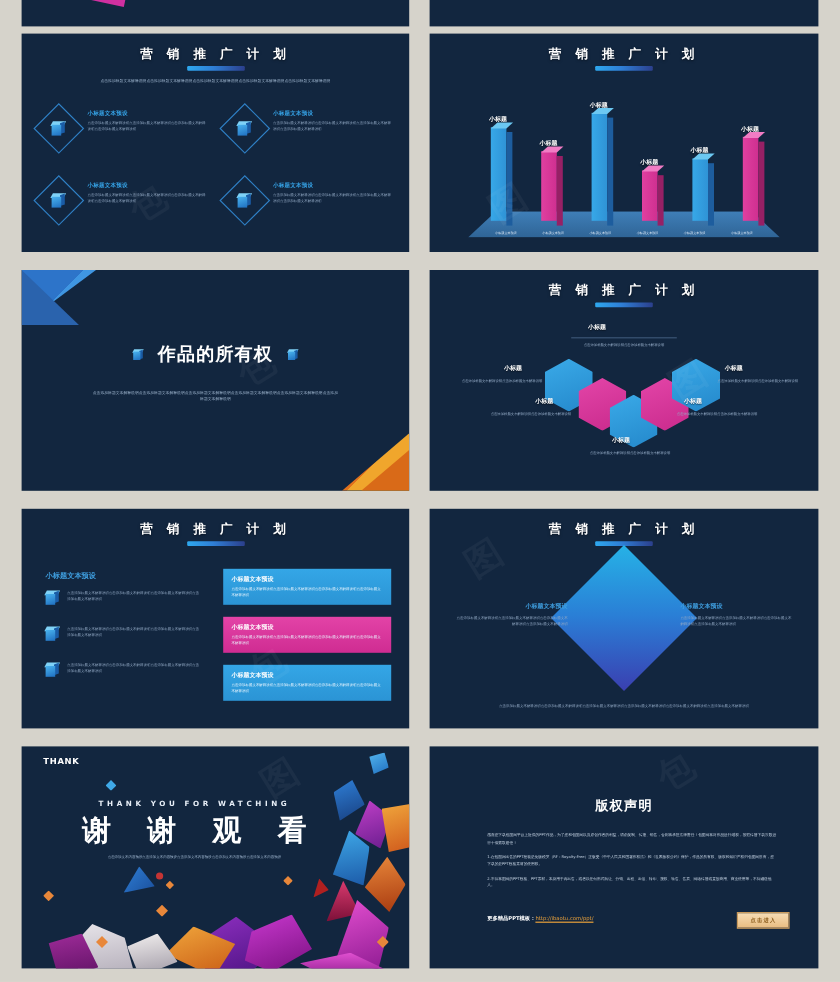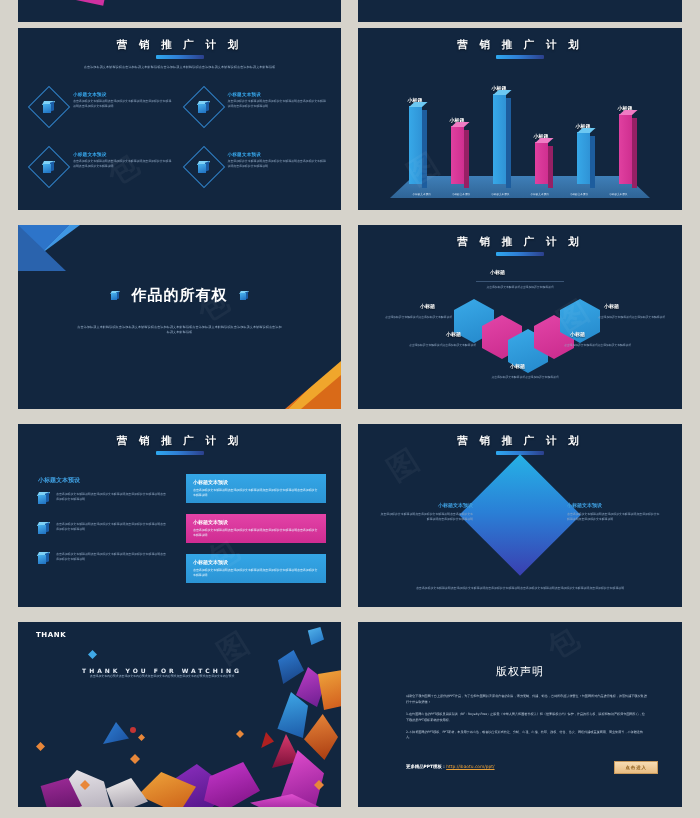--- a/index.html
+++ b/index.html
@@ -137,21 +137,21 @@
   
   .ty-logo{position:absolute;left:18px;top:9px;color:#ffffff;font-size:7px;font-weight:bold;letter-spacing:.6px;}
   .ty-center{position:absolute;left:0;width:260px;top:45px;text-align:center;}
   .ty-en{color:#e7eef7;font-size:6px;font-weight:bold;letter-spacing:3px;}
   .ty-cn{color:#ffffff;font-size:24px;font-weight:bold;letter-spacing:11px;margin:2px 0 4px;text-indent:11px;}
   .ty-sub{color:#9fb6cf;font-size:2.9px;line-height:1.8;}
   .poly{position:absolute;}
 
   
   .cp-title{position:absolute;left:0;right:0;top:42px;text-align:center;
-    color:#ffffff;font-size:11px;font-weight:normal;letter-spacing:1px;}
+    color:#ffffff;font-size:11px;font-weight:bold;letter-spacing:1px;}
   .cp-body{position:absolute;left:48px;right:34px;top:72px;
     color:#c6d4e4;font-size:3.1px;line-height:1.9;}
   .cp-body p{margin:0 0 6px;}
   .cp-more{position:absolute;left:48px;bottom:38px;color:#ffffff;font-size:4.4px;font-weight:bold;}
   .cp-more a{color:#e9a13b;text-decoration:underline;font-weight:normal;}
   .cp-btn{position:absolute;right:24px;bottom:33px;
     padding:3px 10px;background:linear-gradient(180deg,#f7dcb4,#e9bd82);
     border:1px solid #c99a5c;color:#8a5a18;font-size:4.4px;font-weight:bold;letter-spacing:1px;}
 
   
@@ -438,20 +438,21 @@
     </div>
     <div class="foot-txt">点击添加标题文本解释说明点击添加标题文本解释说明点击添加标题文本解释说明点击添加标题文本解释说明点击添加标题文本解释说明点击添加标题文本解释说明</div>
     <div class="wm" style="left:30px;top:20px;">图</div>
   </div>
 
   <div class="slide c1 r4">
     <div class="ty-logo">THANK</div>
 
     <div class="ty-center" style="left:14px;">
       <div class="ty-en">THANK YOU FOR WATCHING</div>
+      <div class="ty-cn">谢 谢 观 看</div>
       <div class="ty-sub">点击添加文本内容预设点击添加文本内容预设点击添加文本内容预设点击添加文本内容预设点击添加文本内容预设</div>
     </div>
 
     <div class="poly" style="left:70px;top:28px;width:9px;height:9px;background:#3fa9e8;clip-path:polygon(50% 0,100% 50%,50% 100%,0 50%);"></div>
     <div class="poly" style="left:18px;top:120px;width:9px;height:9px;background:#e8873a;clip-path:polygon(50% 0,100% 50%,50% 100%,0 50%);"></div>
     <div class="poly" style="left:85px;top:100px;width:26px;height:22px;background:linear-gradient(135deg,#2f7fd6,#1a4f9c);clip-path:polygon(0 100%,50% 0,100% 75%);"></div>
     <div class="poly" style="left:112px;top:105px;width:6px;height:6px;background:#c43434;border-radius:50%;"></div>
     <div class="poly" style="left:120px;top:112px;width:7px;height:7px;background:#e8873a;clip-path:polygon(50% 0,100% 50%,50% 100%,0 50%);"></div>
     <div class="poly" style="left:218px;top:108px;width:8px;height:8px;background:#e8873a;clip-path:polygon(50% 0,100% 50%,50% 100%,0 50%);"></div>
     <div class="poly" style="left:288px;top:5px;width:18px;height:18px;background:linear-gradient(150deg,#56b8ef,#1f6fc0);clip-path:polygon(10% 20%,80% 0,100% 70%,30% 100%);"></div>

